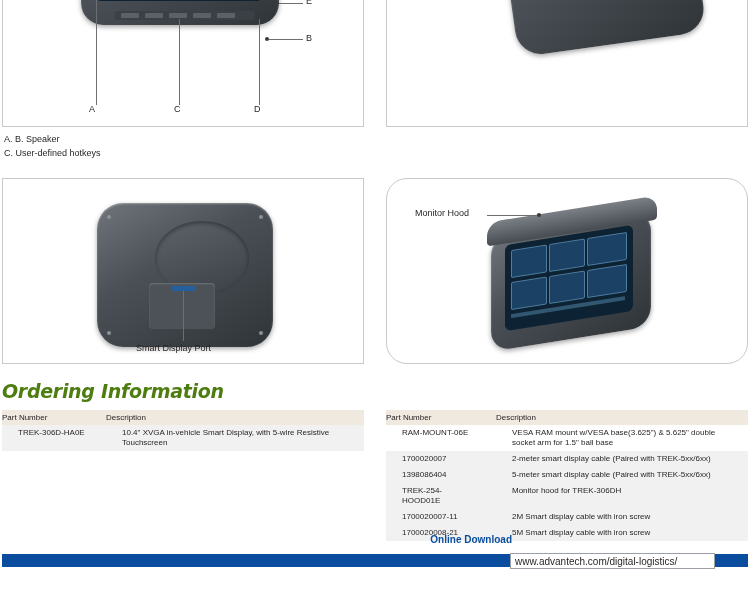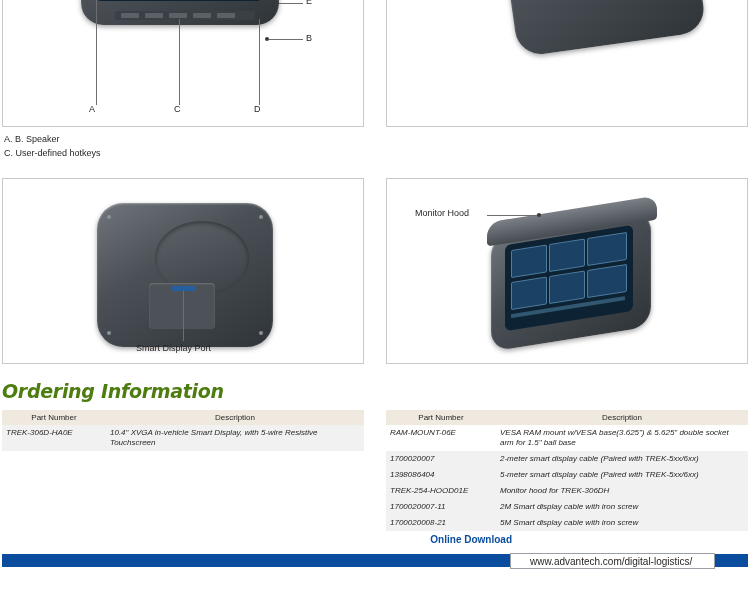--- a/index.html
+++ b/index.html
@@ -25,21 +25,21 @@
   .panel {
     position: absolute;
     border: 1px solid #c9c9c9;
     background: #ffffff;
     box-sizing: border-box;
     overflow: hidden;
   }
   #panel-front  { left: 2px;   top: -66px; width: 362px; height: 193px; }
   #panel-rear-ports { left: 386px; top: -66px; width: 362px; height: 193px; }
   #panel-back   { left: 2px;   top: 178px; width: 362px; height: 186px; }
-  #panel-hood   { left: 386px; top: 178px; width: 362px; height: 186px; }
+  #panel-hood   { left: 386px; top: 178px; width: 362px; height: 186px; border-radius: 21px; }
   .bezel {
     position: absolute;
     background: linear-gradient(150deg, #6f757b 0%, #4a5056 40%, #2f3438 100%);
     border-radius: 22px;
     box-shadow: inset 0 1px 2px rgba(255,255,255,.35), 0 2px 5px rgba(0,0,0,.35);
   }
   .screen {
     position: absolute;
     background: #0d2233;
     border-radius: 6px;
@@ -106,33 +106,32 @@
   
   table.spec {
     position: absolute;
     border-collapse: collapse;
     font-size: 8px;
     color: #231f20;
     table-layout: fixed;
   }
   table.spec th {
     background: #efe9df;
-    text-align: center;
+    text-align: left;
     font-weight: normal;
-    padding: 3px 12px;
+    padding: 3px 0;
     border: none;
     font-size: 8px;
     color: #231f20;
   }
   table.spec td {
-    padding: 3px 4px;
+    padding: 3px 16px;
     border: none;
     vertical-align: top;
     line-height: 1.25;
-    font-style: italic;
   }
   table.spec tr.alt td { background: #f1f1f1; }
   table.spec tr.plain td { background: #ffffff; }
 
   #table-ordering { left: 2px; top: 410px; width: 362px; }
   #table-ordering col.c1 { width: 104px; }
   #table-ordering col.c2 { width: 258px; }
 
   #table-optional { left: 386px; top: 410px; width: 362px; }
   #table-optional col.c1 { width: 110px; }
@@ -160,21 +159,21 @@
     left: 510px;
     top: 553px;
     width: 205px;
     height: 16px;
     border: 1px solid #9aa0a6;
     background: #ffffff;
     box-sizing: border-box;
   }
   #footer-url {
     position: absolute;
-    left: 530px;
+    left: 515px;
     top: 556px;
     font-size: 10px;
     color: #231f20;
   }
 </style>
 </head>
 <body>
 
 <div class="page">
 

